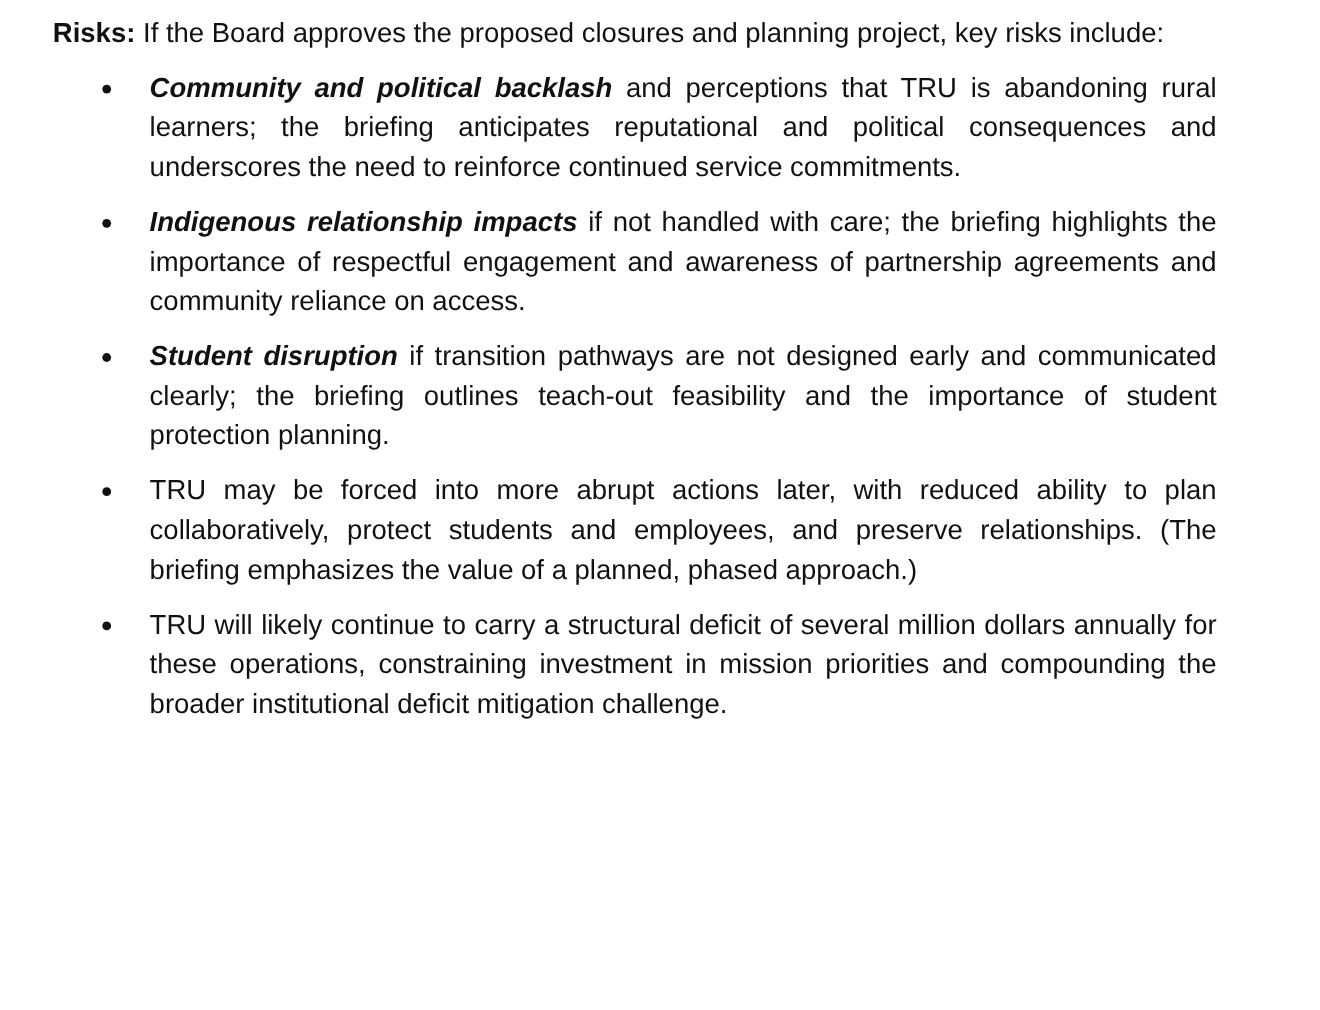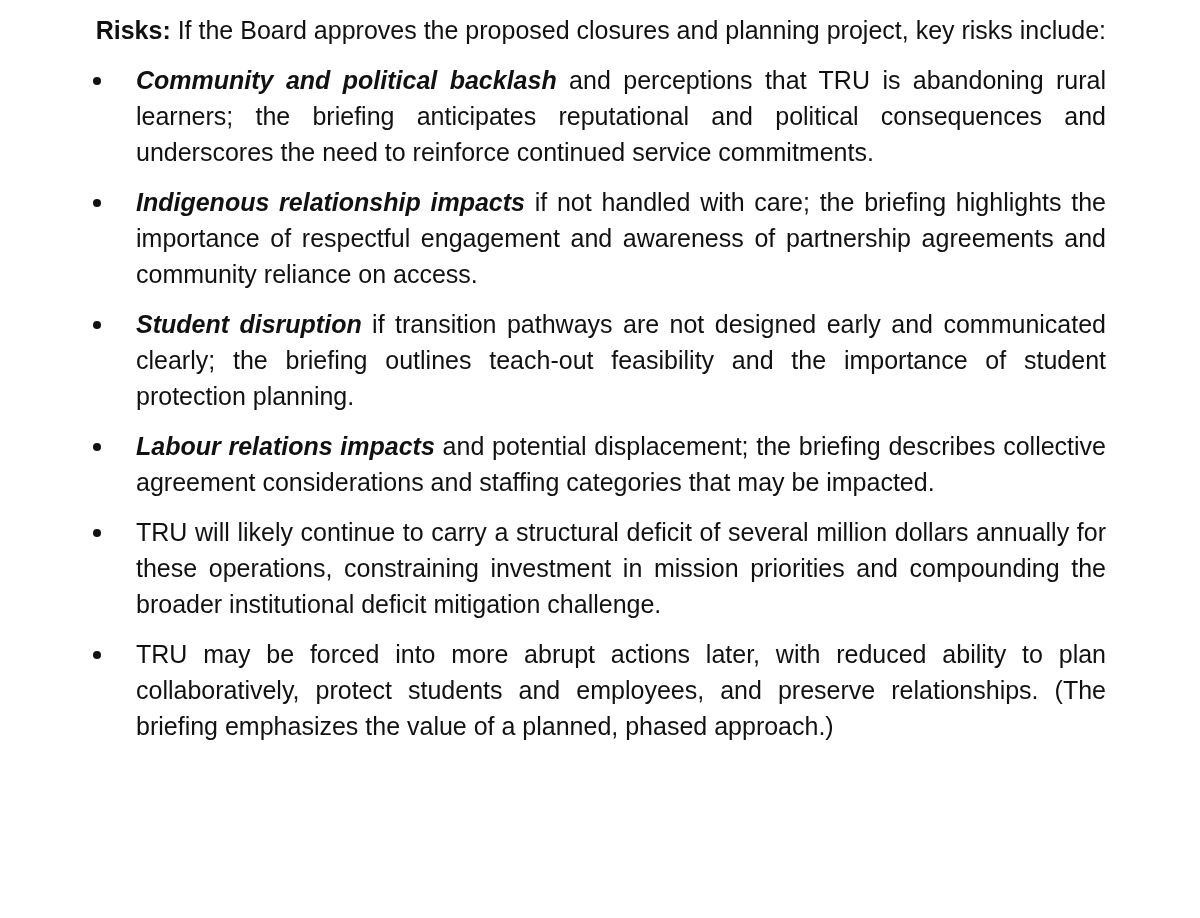--- a/index.html
+++ b/index.html
@@ -5,21 +5,21 @@
     html, body { margin: 0; padding: 0; background: #ffffff; }
     body {
       width: 1200px; height: 918px; overflow: hidden;
       font-family: "Liberation Sans", "DejaVu Sans", sans-serif;
       color: #111111;
       font-size: 25px;
       line-height: 36px;
     }
     .page { position: relative; padding: 12px 94px 0 48px; }
     p { margin: 0; }
-    .intro { text-align: right; }
+    .intro { text-align: left; }
     .intro b { font-weight: bold; }
     ul.bullets { list-style: none; margin: 14px 0 0 0; padding: 0; }
     ul.bullets li {
       position: relative;
       padding-left: 88px;
       margin-bottom: 14px;
       text-align: justify;
     }
     ul.bullets li .dot {
       position: absolute; left: 45px; top: 15px;
@@ -42,31 +42,27 @@
       <em>Community and political backlash</em><span> and perceptions that TRU is abandoning rural learners; the briefing anticipates reputational and political consequences and underscores the need to reinforce continued service commitments.</span>
     </li>
     <li>
       <span class="dot"></span>
       <em>Indigenous relationship impacts</em><span> if not handled with care; the briefing highlights the importance of respectful engagement and awareness of partnership agreements and community reliance on access.</span>
     </li>
     <li>
       <span class="dot"></span>
       <em>Student disruption</em><span> if transition pathways are not designed early and communicated clearly; the briefing outlines teach-out feasibility and the importance of student protection planning.</span>
     </li>
-    <li>
-      <span class="dot"></span>
-      <em>Labour relations impacts</em><span> and potential displacement; the briefing describes collective agreement considerations and staffing categories that may be impacted.</span>
-    </li>
   </ul>
 
 
   <ul class="bullets second">
     <li>
       <span class="dot"></span>
-      <span>TRU will likely continue to carry a structural deficit of several million dollars annually for these operations, constraining investment in mission priorities and compounding the broader institutional deficit mitigation challenge.</span>
+      <span>TRU may be forced into more abrupt actions later, with reduced ability to plan collaboratively, protect students and employees, and preserve relationships. (The briefing emphasizes the value of a planned, phased approach.)</span>
     </li>
     <li>
       <span class="dot"></span>
-      <span>TRU may be forced into more abrupt actions later, with reduced ability to plan collaboratively, protect students and employees, and preserve relationships. (The briefing emphasizes the value of a planned, phased approach.)</span>
+      <span>TRU will likely continue to carry a structural deficit of several million dollars annually for these operations, constraining investment in mission priorities and compounding the broader institutional deficit mitigation challenge.</span>
     </li>
   </ul>
 
 </div>
 
 </body></html>

